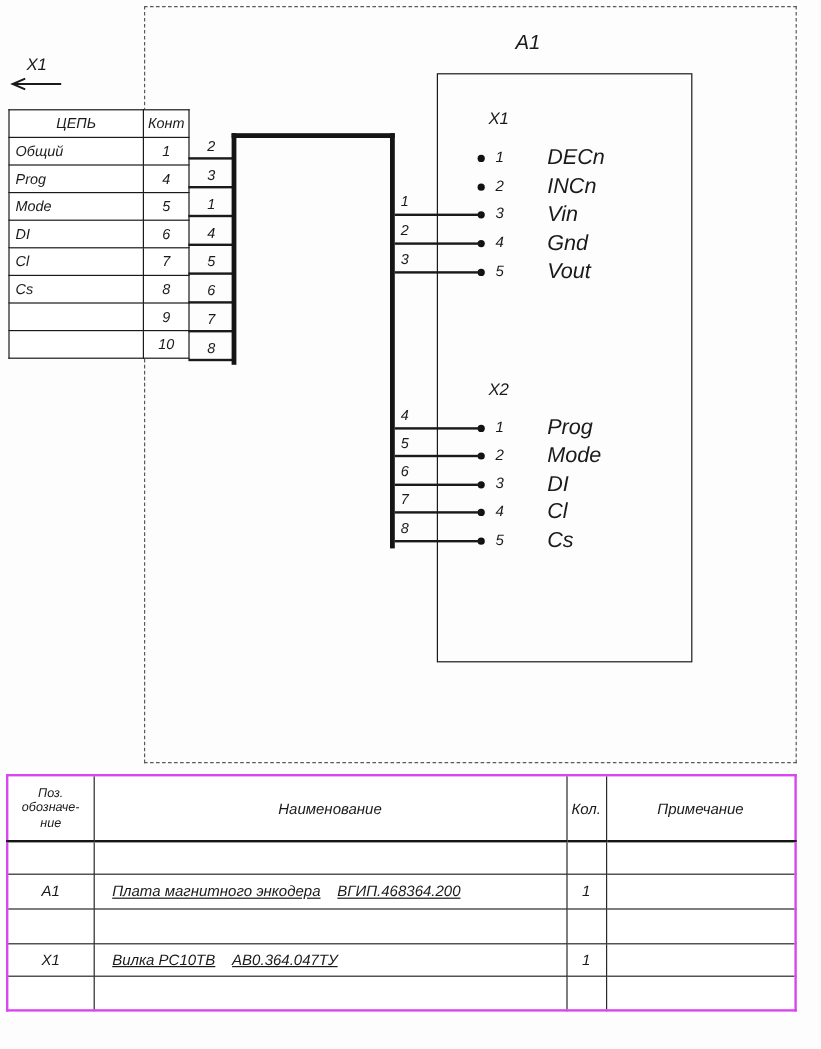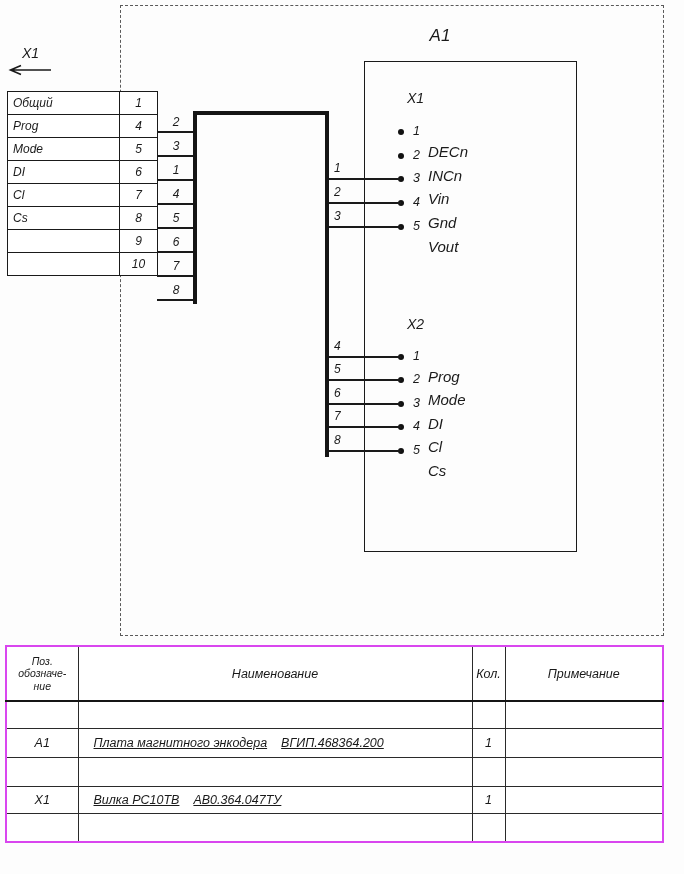--- a/index.html
+++ b/index.html
@@ -25,21 +25,21 @@
   .wire{position:absolute;height:1.5px;background:#1a1a1a;}
   .wire-l{left:157px;width:37px;}
   .wire-r{left:329px;width:72px;}
   
   .wnum{position:absolute;font-size:12px;line-height:14px;}
   .wnum-l{left:158px;width:36px;text-align:center;}
   .wnum-r{left:334px;}
   
   .dot{position:absolute;width:6px;height:6px;border-radius:50%;background:#111;}
   .pnum{position:absolute;left:413px;font-size:12.5px;line-height:15px;}
-  .pname{position:absolute;left:428px;font-size:15px;line-height:15px;white-space:nowrap;margin-top:20px;}
+  .pname{position:absolute;left:456px;font-size:18px;line-height:15px;white-space:nowrap;}
   .conn-label{position:absolute;left:407px;font-size:14px;}
   
   .ext-label{position:absolute;left:22px;top:45px;font-size:14px;}
   .ext-arrow{position:absolute;left:7px;top:63px;}
   
   table{border-collapse:collapse;}
   .cable-table{position:absolute;left:7px;top:91px;background:#fff;table-layout:fixed;}
   .cable-table td{border:1px solid #1a1a1a;height:22px;font-size:12px;
                   padding:0 0 0 5px;white-space:nowrap;overflow:hidden;}
   .cable-table td.c2{text-align:center;padding:0;}
@@ -63,20 +63,24 @@
 <svg class="ext-arrow" width="46" height="14" viewBox="0 0 46 14">
   <path d="M44 7 H4 M14 2.5 L3.5 7 L14 11.5" fill="none" stroke="#1a1a1a" stroke-width="1.6"></path>
 </svg>
 
 <table class="cable-table">
   <colgroup>
       <col style="width:112px">
       <col style="width:38px">
     </colgroup>
   <tbody>
+      <tr class="hdr">
+    <td>ЦЕПЬ</td>
+    <td>Конт</td>
+  </tr>
   <tr>
         <td>Общий</td>
         <td class="c2">1</td>
       </tr>
   <tr>
         <td>Prog</td>
         <td class="c2">4</td>
       </tr>
   <tr>
         <td>Mode</td>

